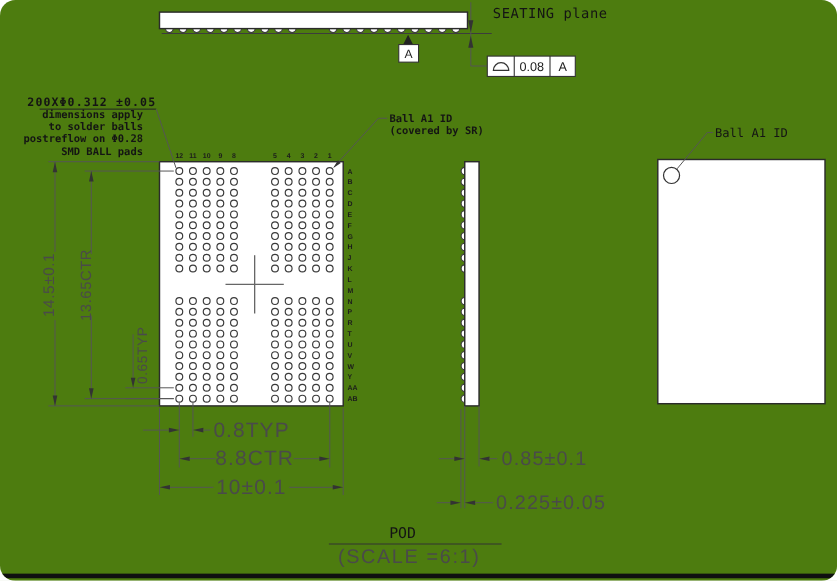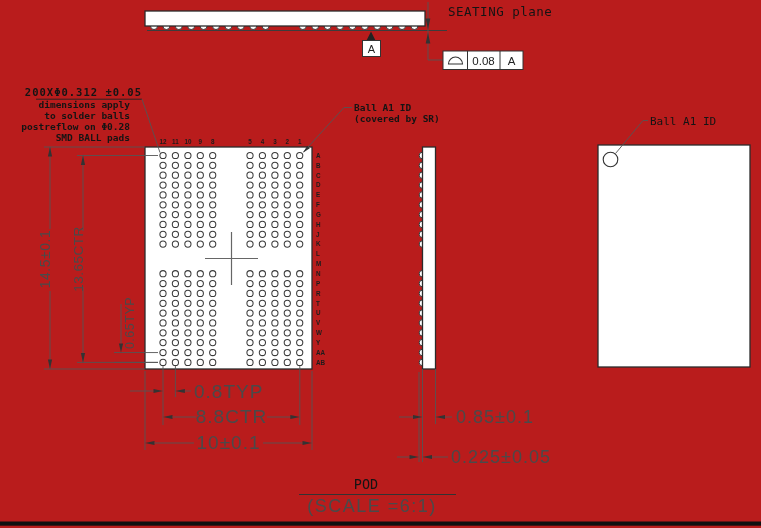--- a/index.html
+++ b/index.html
@@ -1,16 +1,16 @@
 <!DOCTYPE html>
 <html><head>
 <meta charset="utf-8">
 <style>
   html,body{margin:0;padding:0;background:#fff;}
-  .stage{position:relative;width:761px;height:528px;background:#b91c1c;overflow:hidden;font-family:"Liberation Sans",sans-serif;}
+  .stage{position:relative;width:761px;height:528px;background:#4d7c0f;overflow:hidden;font-family:"Liberation Sans",sans-serif;border-radius:14px;}
   svg{display:block;}
   .outline{fill:#fff;stroke:#2b2b2b;stroke-width:1.3;}
   .box{fill:#fff;stroke:#333;stroke-width:1;}
   .thin{stroke:#555;stroke-width:0.9;fill:none;}
   .sline{stroke:#3c3c3c;stroke-width:1;fill:none;}
   .arrow{fill:#333;stroke:none;}
   .ball{fill:#fff;stroke:#3a3a3a;stroke-width:1.05;}
   .bump{fill:#fff;stroke:#3a3a3a;stroke-width:1;}
   .gridlab{font-family:"Liberation Sans",sans-serif;font-weight:bold;font-size:6.3px;fill:#1c1c1c;}
   .mono{font-family:"DejaVu Sans Mono","Liberation Mono",monospace;fill:#141414;}

